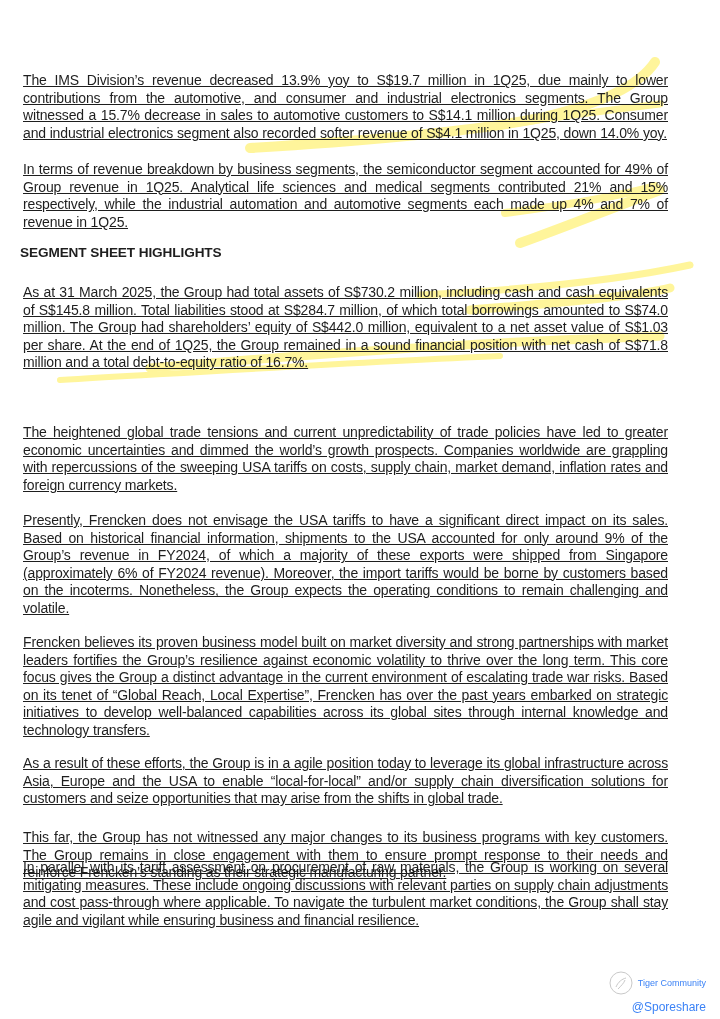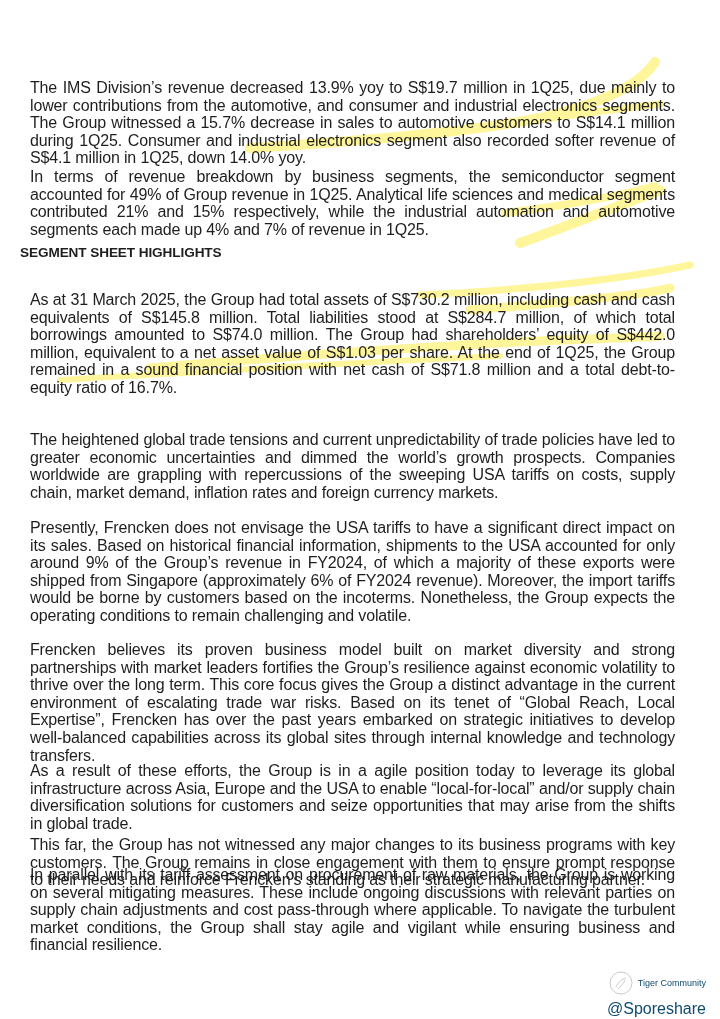--- a/index.html
+++ b/index.html
@@ -3,47 +3,47 @@
   <meta charset="utf-8">
   <style>
     html, body { margin: 0; padding: 0; background: #ffffff; }
     body { width: 720px; height: 1019px; position: relative; overflow: hidden; }
     .page {
       position: absolute; left: 0; top: 0; width: 720px; height: 1019px;
       font-family: "Liberation Sans", sans-serif; color: #1e1e1e;
     }
     .para {
       position: absolute; left: 20px; width: 645px;
-      font-size: 16px; line-height: 17.6px; text-align: justify;
-      letter-spacing: -0.15px; margin: 10px;
+      font-size: 14px; line-height: 17.6px; text-align: justify;
+      letter-spacing: -0.15px; margin: 3px; text-decoration: underline;
     }
     .heading {
       position: absolute; left: 20px; margin: 0;
       font-size: 13.6px; font-weight: bold; letter-spacing: -0.1px;
     }
     #p1 { top: 69px; }
     #p2 { top: 158px; }
     #h1 { top: 245px; }
     #p3 { top: 281px; }
     #h2 { top: 386px; }
     #p4 { top: 421px; }
     #p5 { top: 509px; }
     #p6 { top: 631px; }
     #p7 { top: 752px; }
     #p8 { top: 826px; }
     #p9 { top: 856px; }
     .highlights { position: absolute; left: 0; top: 0; width: 720px; height: 1019px; pointer-events: none; }
     .watermark {
       position: absolute; right: 14px; top: 970px; text-align: right;
-      color: #0c4a6e; font-family: "Liberation Sans", sans-serif;
+      color: #3b82f6; font-family: "Liberation Sans", sans-serif;
     }
     .wm-row { display: flex; align-items: center; justify-content: flex-end; gap: 4px; }
     .wm-logo { width: 26px; height: 26px; }
     .wm-brand { font-size: 9px; }
-    .wm-handle { font-size: 16px; margin-top: 4px; }
+    .wm-handle { font-size: 12px; margin-top: 4px; }
   </style>
 </head>
 <body>
 
 <div class="page">
 
   <svg class="highlights" viewBox="0 0 720 1019">
     <g fill="none" stroke="#fff27a" stroke-linecap="round" stroke-linejoin="round" opacity="0.75">
       <path d="M250 148 C 380 140, 480 130, 540 118 C 600 104, 640 85, 655 62" stroke-width="10"></path>
       <path d="M500 126 C 560 116, 610 110, 660 104" stroke-width="7"></path>

